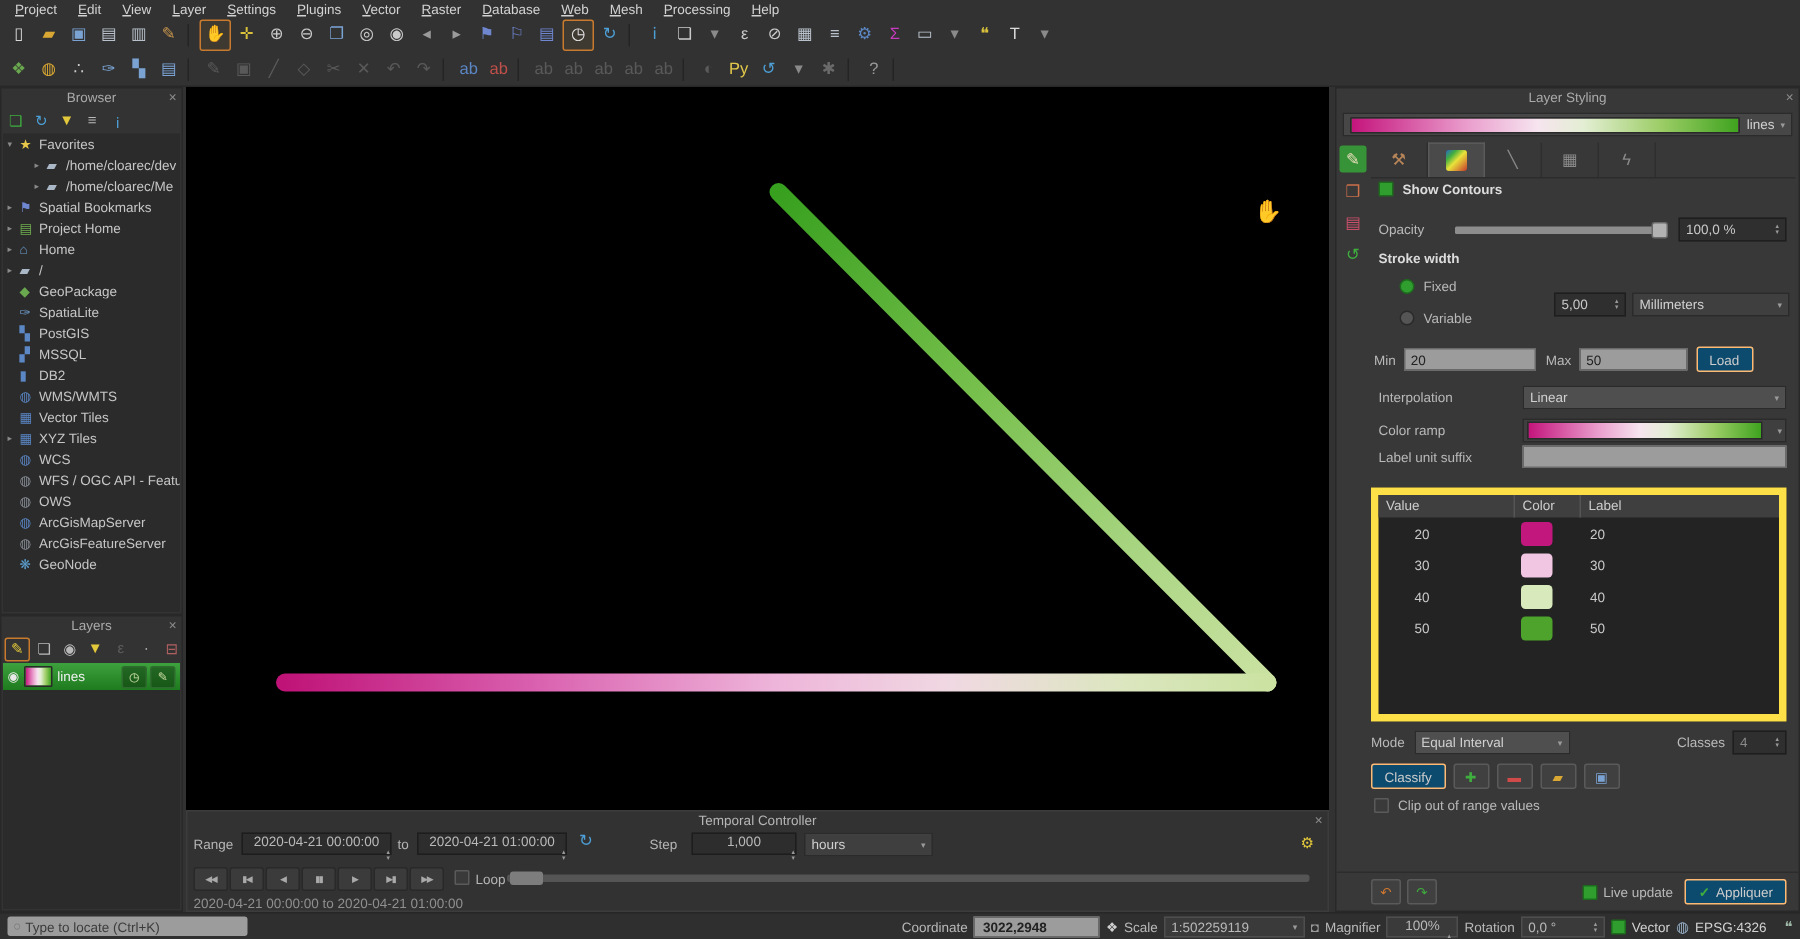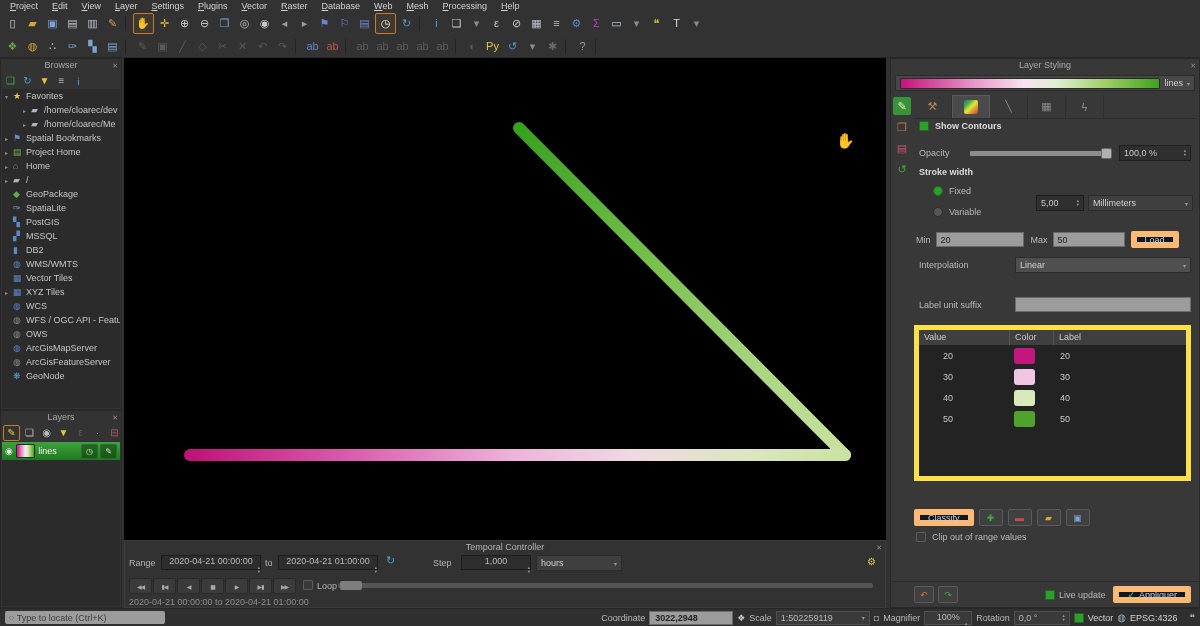--- a/index.html
+++ b/index.html
@@ -75,21 +75,21 @@
   .tab-chip{display:none;width:14px;height:14px;border-radius:2px;
             background:linear-gradient(135deg,#2a67c9,#3fae3f,#e8e23a,#d98f33,#c0392b);}
   .tab[data-chip="1"] .tab-chip{display:block;}
   .r-row{position:absolute;left:28px;right:8px;display:flex;align-items:center;}
   .r-label{color:#b9b9b9;}
   .r-bold{color:#dcdcdc;font-weight:bold;}
   .spin-dark{background:#2f2f2f;border:1px solid #1e1e1e;color:#c9c9c9;height:16px;display:flex;align-items:center;
              padding:0 4px;box-sizing:border-box;}
   .input-light{background:#9c9c9c;border:1px solid #6a6a6a;color:#222;height:15px;display:flex;align-items:center;
                padding:0 4px;box-sizing:border-box;}
-  .btn{background:#0f172a;border:6px solid #fdba74;border-radius:2px;color:#cccccc;height:17px;display:flex;
+  .btn{background:#0c4a6e;border:1px solid #fdba74;border-radius:2px;color:#cccccc;height:17px;display:flex;
        align-items:center;justify-content:center;padding:0 8px;box-sizing:border-box;}
   .radio{width:10px;height:10px;border-radius:50%;background:#555;border:1px solid #2a2a2a;flex:none;box-sizing:border-box;}
   .radio[data-checked="1"]{background:#2f9e2f;border-color:#1d6b1d;}
   .hslider{position:relative;flex:1;height:12px;margin:0 7px;}
   .hslider .fill{position:absolute;left:0;right:6px;top:4px;height:5px;background:#8d8d8d;border-radius:1px;}
   .hslider .knob{position:absolute;right:0;top:1px;width:11px;height:11px;background:#b2b2b2;border-radius:2px;border:1px solid #6a6a6a;box-sizing:border-box;}
   .ramp-fill{height:12px;border:1px solid #2a2a2a;flex:1;}
   .tbl{position:absolute;left:23px;right:8px;top:266px;height:156px;background:#232323;border:5px solid #fde047;box-sizing:border-box;}
   .tbl-head{display:flex;background:#3f3f3f;color:#cdcdcd;height:15px;align-items:center;}
   .tbl-head span{border-left:1px solid #555;padding-left:5px;box-sizing:border-box;height:15px;line-height:15px;}
@@ -660,20 +660,26 @@
       <span class="btn" style="margin-left:6px;">Load</span>
     </div>
 
     <div class="r-row" style="top:198px;">
       <span class="r-label" style="width:96px;">Interpolation</span>
       <span class="combo arrow-after" style="flex:1;background:#4f4f4f;">
         <span>Linear</span>
       </span>
     </div>
 
+    <div class="r-row" style="top:220px;">
+      <span class="r-label" style="width:96px;">Color ramp</span>
+      <span class="combo arrow-after" style="flex:1;padding:0 2px;background:#3f3f3f;">
+        <span class="ramp-fill" style="height: 10px; background: linear-gradient(90deg, rgb(196, 20, 124) 0%, rgb(234, 158, 205) 30%, rgb(246, 228, 239) 48%, rgb(227, 238, 211) 60%, rgb(156, 205, 102) 80%, rgb(63, 163, 31) 100%);"></span>
+      </span>
+    </div>
 
     <div class="r-row" style="top:238px;">
       <span class="r-label" style="width:96px;line-height:10px;">Label unit suffix</span>
       <span class="input-light" style="flex:1;">
         <span></span>
       </span>
     </div>
 
     <div class="tbl">
       <div class="tbl-head">
@@ -710,20 +716,35 @@
           <div class="tbl-row">
             <span class="col-value">50</span>
             <span class="col-color">
               <span class="swatch" style="background: rgb(77, 163, 44);"></span>
             </span>
             <span class="col-label">50</span>
           </div>
         </div>
     </div>
 
+    <div class="r-row" style="top:428px;left:23px;">
+      <span class="r-label">Mode</span>
+      <span class="combo arrow-after" style="width:104px;margin-left:6px;background:#4f4f4f;">
+        <span>Equal Interval</span>
+      </span>
+      <span class="flexspace"></span>
+      <span class="r-label">Classes</span>
+      <span class="spin-dark" style="width:36px;margin-left:5px;color:#8a8a8a;">
+        <span>4</span>
+        <span class="spin-ar">
+            <span>▴</span>
+            <span>▾</span>
+          </span>
+      </span>
+    </div>
 
     <div class="r-row" style="top:450px;left:23px;gap:5px;">
       <span class="btn">Classify</span>
       <span style="display:flex;gap:5px;">
 
           <span class="iconbtn" style="color: rgb(63, 174, 63);">✚</span>
 
           <span class="iconbtn" style="color: rgb(208, 74, 74);">▬</span>
 
           <span class="iconbtn" style="color: rgb(217, 167, 51);">▰</span>

